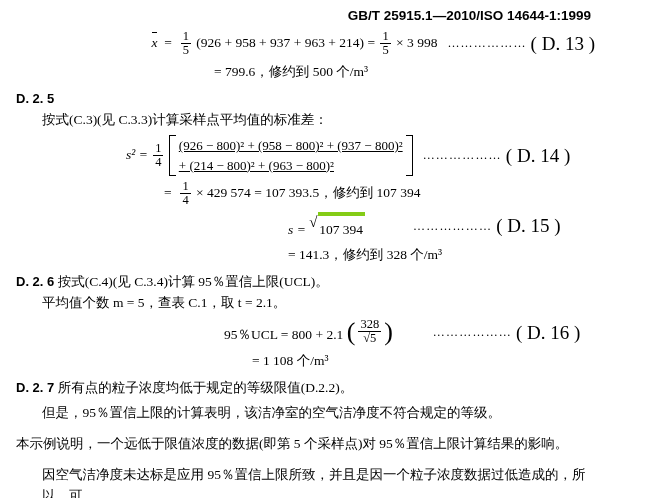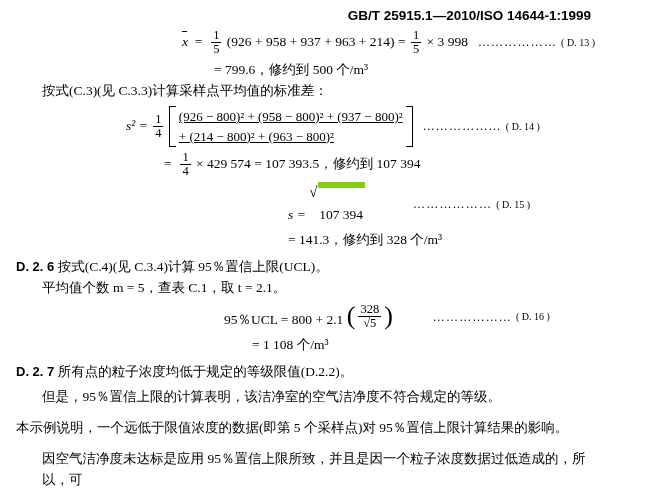--- a/index.html
+++ b/index.html
@@ -55,21 +55,21 @@
   .dots {
     flex: 0 0 auto;
     margin-left: 10px;
     letter-spacing: 1.2px;
     font-size: 12px;
   }
   .eqnum {
     flex: 0 0 auto;
     margin-left: 4px;
     white-space: nowrap;
-    font-size: 10px;
+    font-size: 19px;
   }
   
   .frac {
     display: inline-block;
     vertical-align: middle;
     text-align: center;
     margin: 0 2px;
     line-height: 1.05;
     font-size: 12.5px;
   }
@@ -123,22 +123,22 @@
     padding-left: 9px;
   }
   .sqrt::before {
     content: "\221A";
     position: absolute;
     left: 0;
     top: -1px;
     font-size: 15px;
   }
   .sqrt .rad {
-    border-top: 6px solid #84cc16;
-    padding: 17px 2px 0 1px;
+    border-top: 4px solid #84cc16;
+    padding: 4px 2px 0 1px;
     display: inline-block;
   }
   .paren-big {
     display: inline-flex;
     align-items: center;
     font-size: 26px;
     line-height: 0.8;
     font-weight: 300;
   }
   .paren-big .inner {
@@ -176,20 +176,23 @@
       </span>
       <span class="dots">………………</span>
       <span class="eqnum">( D. 13 )</span>
     </div>
 
     <div class="eqrow">
       <span class="lead" style="width:198px;"></span>
       <span class="math">= 799.6，修约到 500 个/m³</span>
     </div>
 
+    <div class="para">
+      <span class="clause">D. 2. 5</span>
+    </div>
     <div class="indent1">按式(C.3)(见 C.3.3)计算采样点平均值的标准差：</div>
 
     <div class="eqrow">
       <span class="lead" style="width:110px;"></span>
       <span class="math">
         <span class="ital">s² =</span>
         <span class="frac">
           <span class="num">1</span>
           <span class="den">4</span>
         </span>

